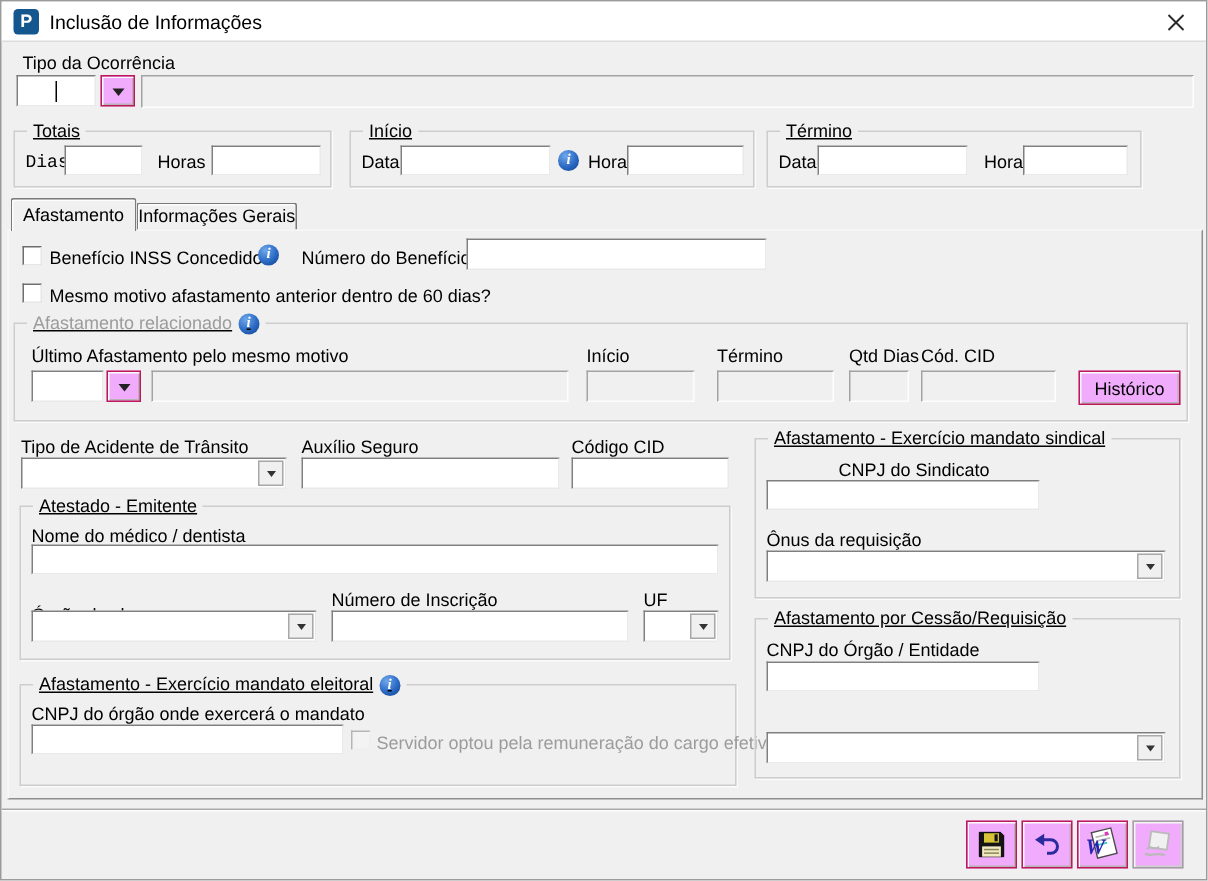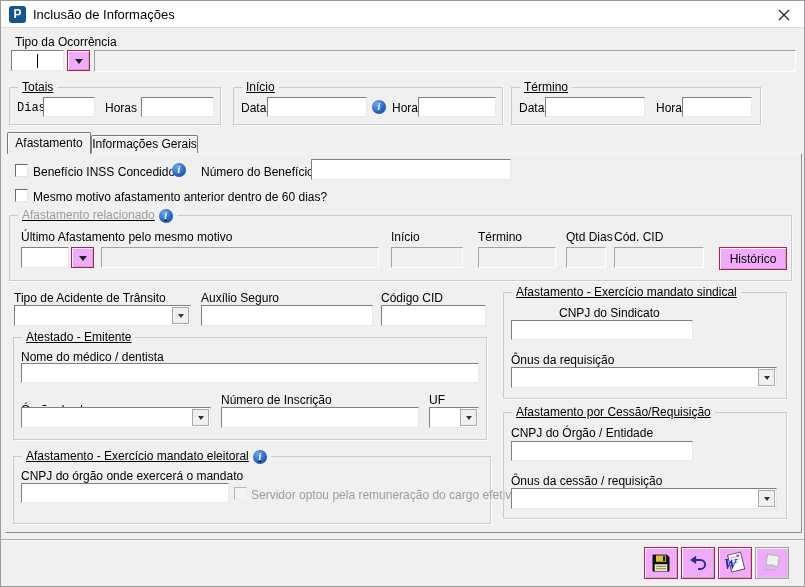--- a/index.html
+++ b/index.html
@@ -219,21 +219,20 @@
       </div>
   </div>
 
   <div class="groupbox" style="left:502px; top:411px; width:284px; height:107px;">
     <div class="legend">
         <span>Afastamento por Cessão/Requisição</span>
       </div>
   </div>
   <div class="label" style="left:510px; top:425px;">CNPJ do Órgão / Entidade</div>
   <input class="field" style="left: 510px; top: 440px; width: 182px; height: 20px;" value="">
-  <div class="label" style="left:510px; top:473px;">Ônus da cessão / requisição</div>
   <div class="combo" style="left:510px; top:487px; width:266px; height:21px;">
     <div class="drop">
         <div class="tri"></div>
       </div>
   </div>
 
   <div class="sep"></div>
 
   <div class="btn" style="left:643px; top:546px; width:34px; height:32px;">
     <svg width="20" height="20" viewBox="0 0 16 16">

